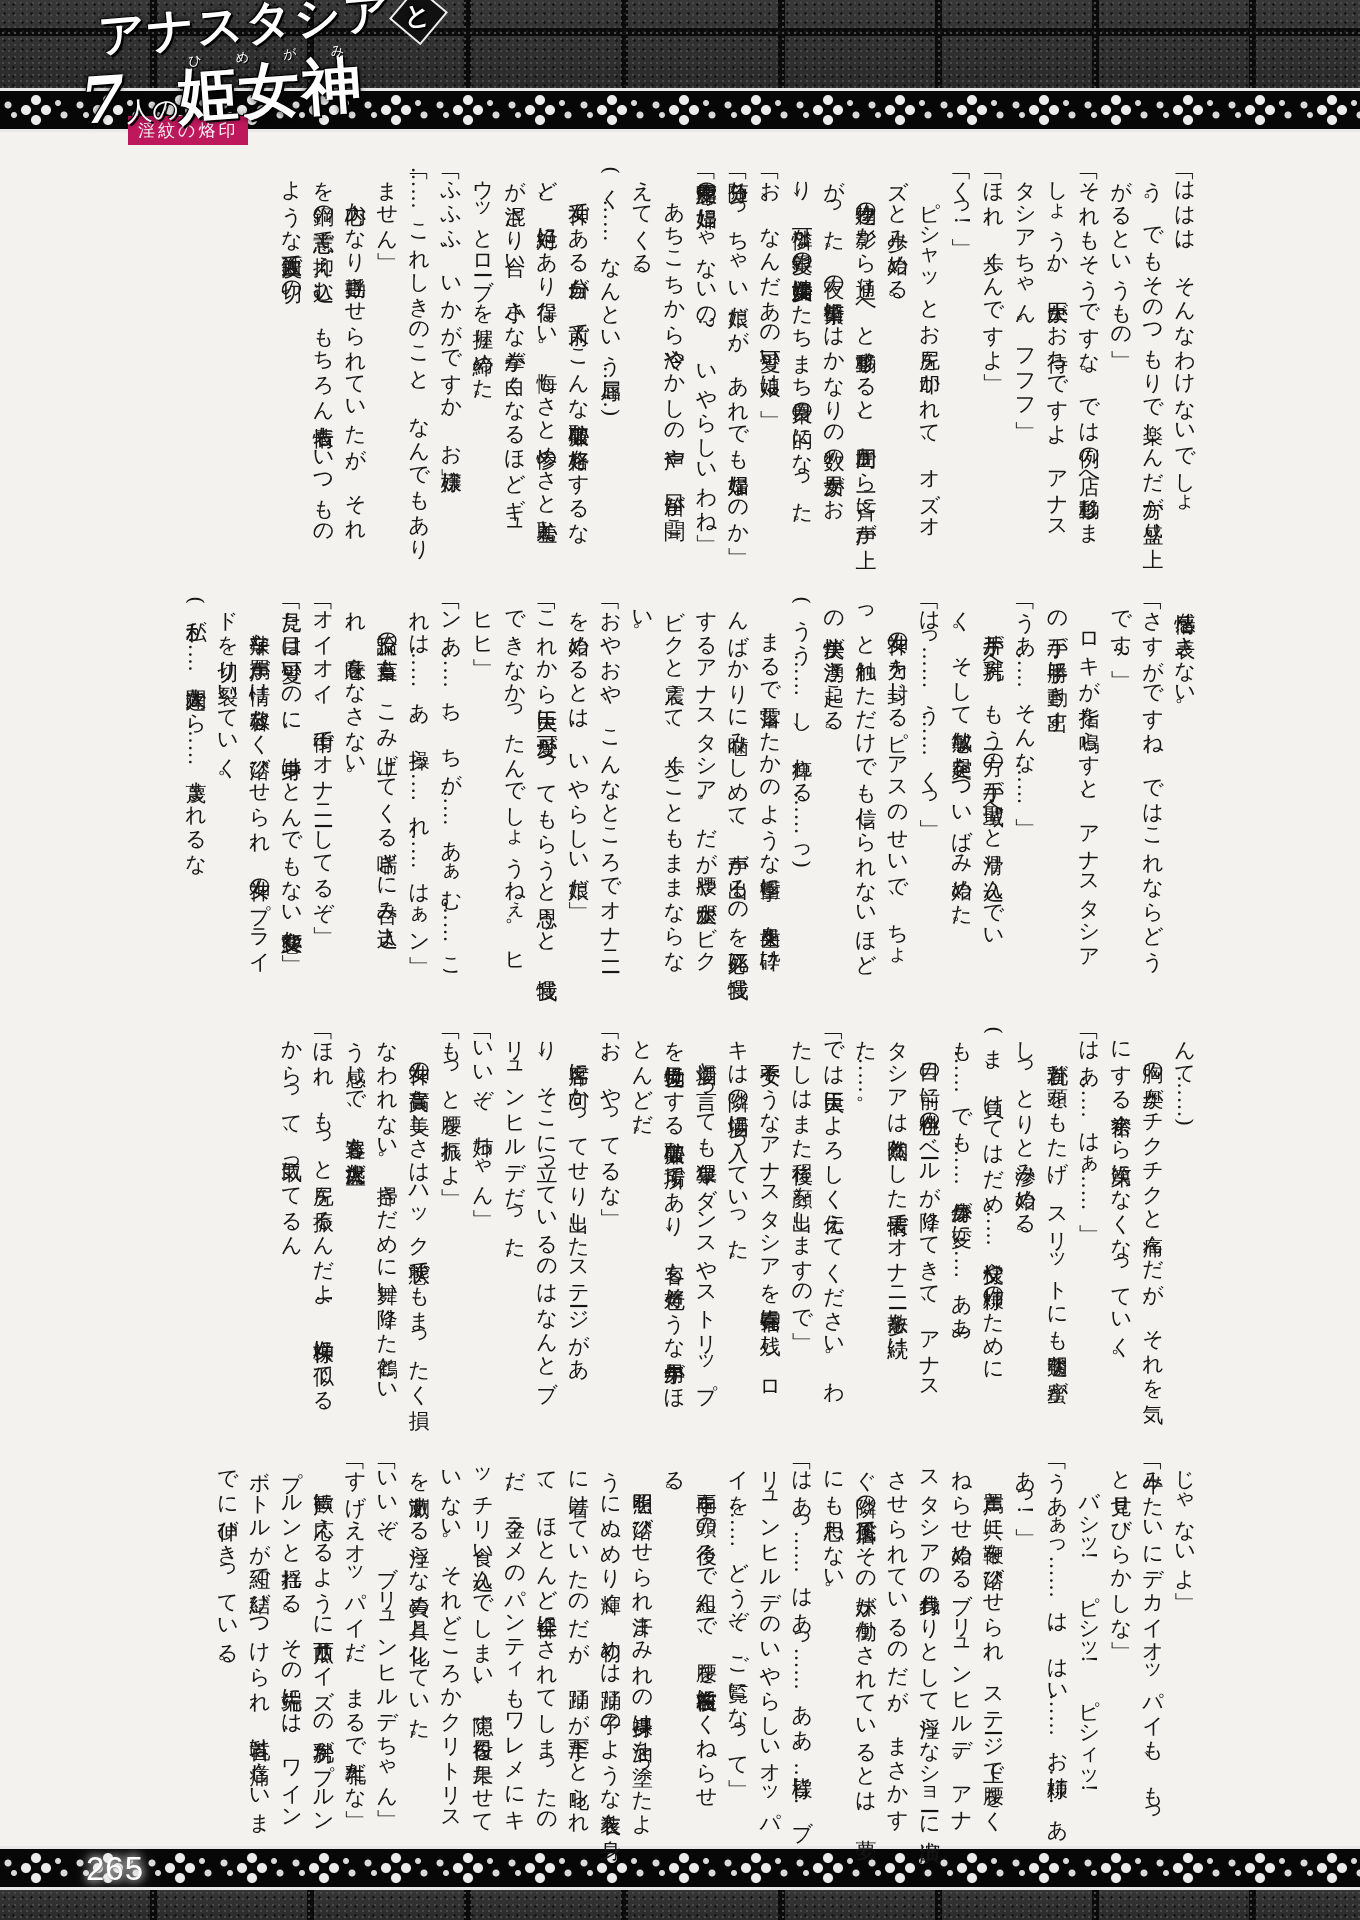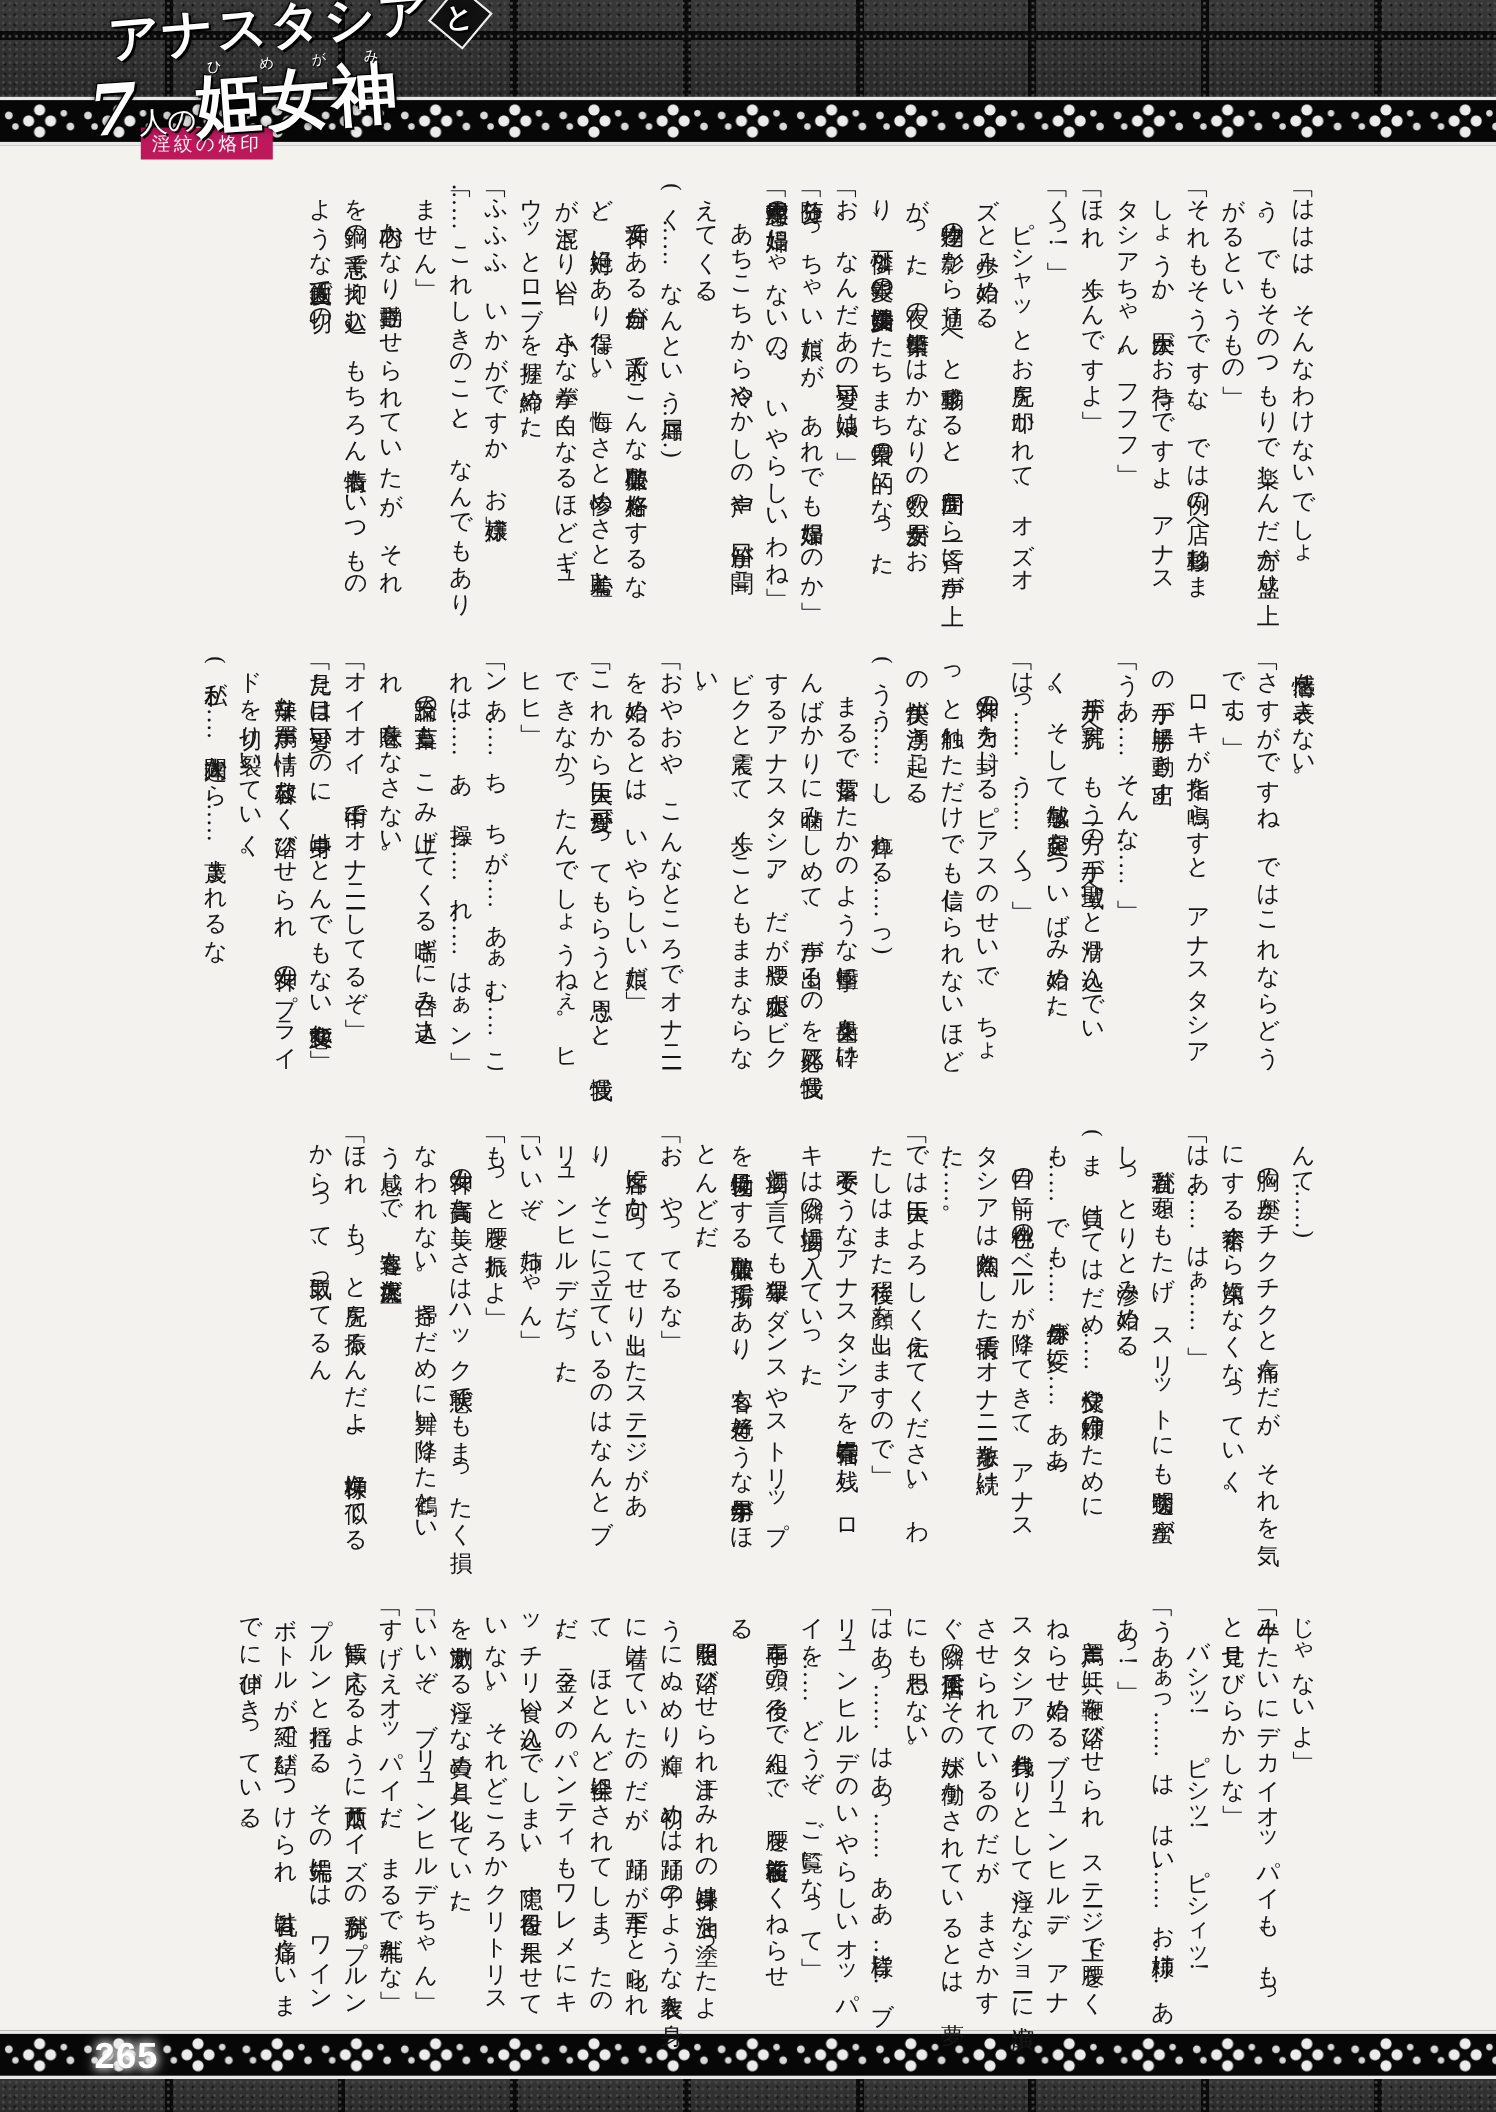--- a/index.html
+++ b/index.html
@@ -81,21 +81,21 @@
     color:#161616; z-index:2;
   }
   .band p{margin:0; padding:0;}
   .band-1{top:166px;}
   .band-2{top:596px;}
   .band-3{top:1026px;}
   .band-4{top:1456px;}
   
   .page-number{
     position:absolute; top:1850px; left:86px; z-index:6;
-    color:#fff; font-size:33px; font-weight:bold;
+    color:#fff; font-size:33px; font-weight:normal;
     font-family:"Liberation Sans","DejaVu Sans",sans-serif;
     text-shadow:0 0 8px #fff,0 0 14px #ddd,1px 1px 2px #000;
     letter-spacing:1px;
   }
 </style>
 </head>
 <body>
 
 <div class="page">
 

